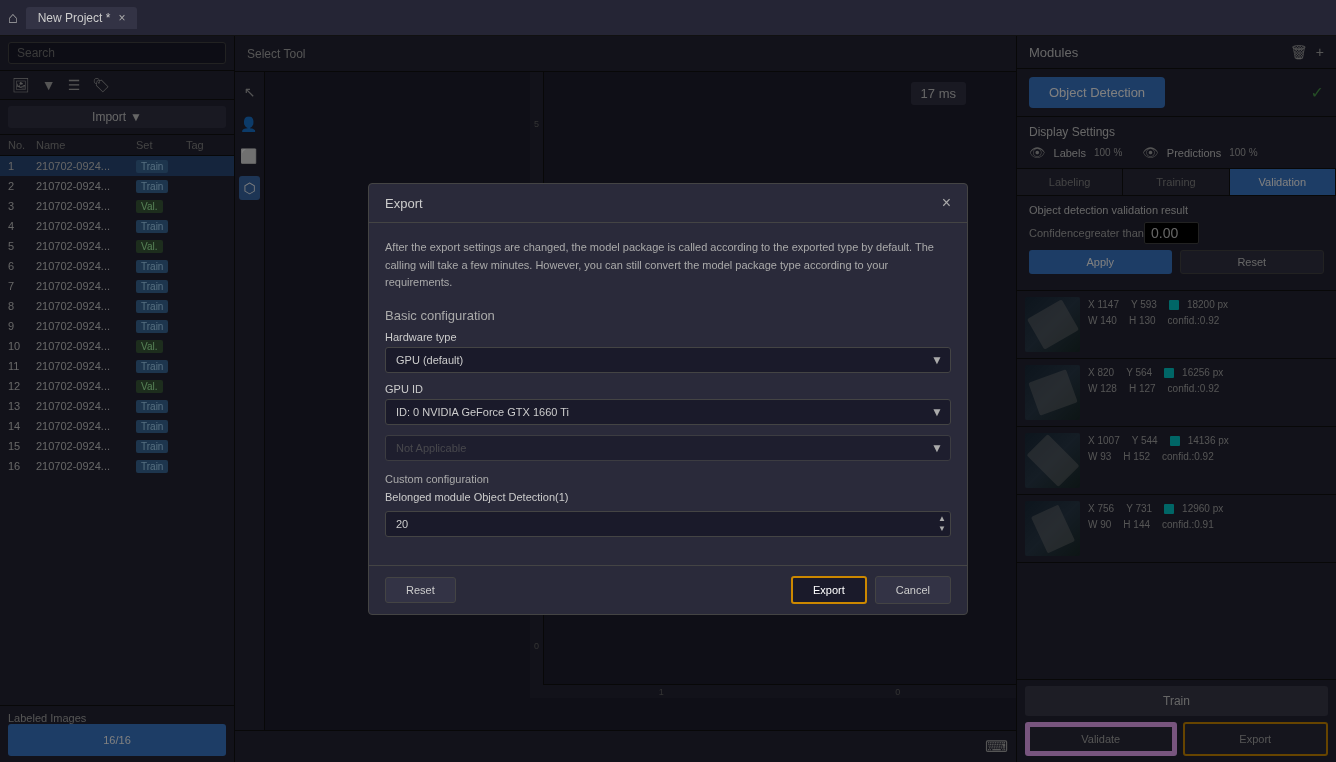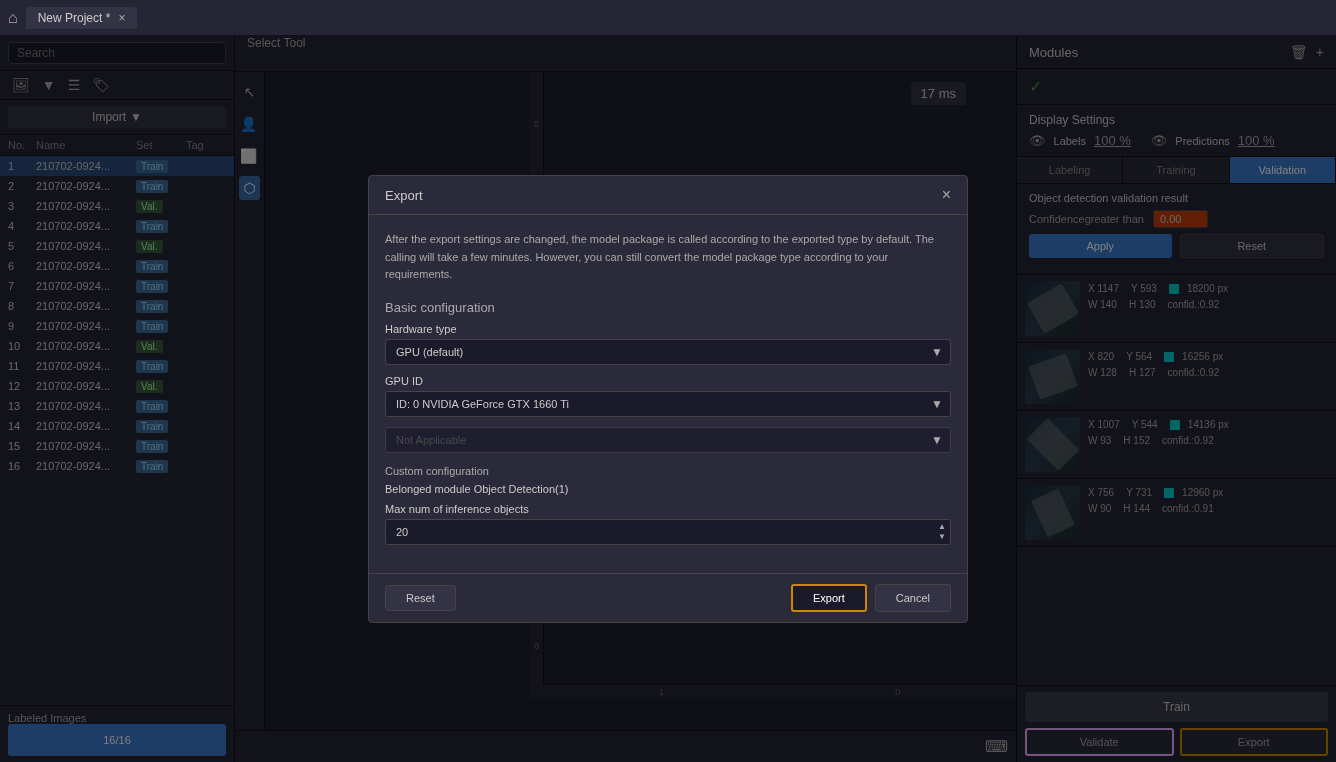--- a/index.html
+++ b/index.html
@@ -28,66 +28,66 @@
     .table-row.selected { background: #2a4a7a; }
     .table-row .badge-train { background: #3a6a9a; color: #aaddff; padding: 1px 5px; border-radius: 2px; font-size: 10px; }
     .table-row .badge-val { background: #3a5a3a; color: #aaffaa; padding: 1px 5px; border-radius: 2px; font-size: 10px; }
     .bottom-section { border-top: 1px solid #111; padding: 6px 8px; }
     .labeled-images-label { color: #aaa; font-size: 11px; }
     .progress-bar { background: #333; border-radius: 3px; height: 32px; overflow: hidden; }
     .progress-fill { background: #3a7acd; height: 100%; display: flex; align-items: center; justify-content: center; color: #fff; font-size: 11px; }
 
     
     .center-area { flex: 1; background: #1e1e2e; position: relative; display: flex; flex-direction: column; }
-    .select-tool-bar { background: #252535; height: 36px; display: flex; align-items: flex-start; padding: 0 12px; border-bottom: 1px solid #111; font-size: 12px; color: #aaa; }
+    .select-tool-bar { background: #252535; height: 36px; display: flex; align-items: center; padding: 0 12px; border-bottom: 1px solid #111; font-size: 12px; color: #aaa; }
     .tool-sidebar { width: 30px; background: #252535; border-right: 1px solid #111; display: flex; flex-direction: column; align-items: center; padding: 8px 0; gap: 8px; }
     .tool-icon { color: #aaa; font-size: 14px; cursor: pointer; padding: 4px; border-radius: 3px; }
     .tool-icon.active { background: #3a6aaa; color: #fff; }
     .canvas-wrapper { flex: 1; display: flex; align-items: center; justify-content: center; position: relative; }
     .ms-display { position: absolute; top: 10px; right: 50px; background: #333345; color: #ccc; padding: 4px 10px; border-radius: 3px; font-size: 13px; }
     .bottom-toolbar { background: #252535; height: 32px; border-top: 1px solid #111; display: flex; align-items: center; padding: 0 8px; }
     .keyboard-icon { color: #aaa; font-size: 16px; margin-left: auto; cursor: pointer; }
 
     
     .right-panel { width: 320px; background: #252535; border-left: 1px solid #111; display: flex; flex-direction: column; }
     .right-panel-header { display: flex; align-items: center; justify-content: space-between; padding: 8px 12px; border-bottom: 1px solid #111; }
     .right-panel-header .title { color: #ccc; font-size: 13px; }
     .right-panel-header .icons { display: flex; gap: 8px; color: #aaa; font-size: 14px; }
     .module-btn { background: #3a7acd; color: #fff; border: none; padding: 8px 20px; border-radius: 4px; cursor: pointer; font-size: 13px; }
     .display-settings { padding: 8px 12px; border-bottom: 1px solid #111; }
     .display-settings-title { color: #ccc; font-size: 12px; margin-bottom: 6px; }
     .display-row { display: flex; align-items: center; gap: 8px; }
     .eye-icon { color: #aaa; font-size: 13px; }
     .display-label { color: #ccc; font-size: 11px; }
-    .display-pct { color: #aaa; font-size: 13px; text-decoration: underline; }
+    .display-pct { color: #aaa; font-size: 10px; }
     .tabs-row { display: flex; border-bottom: 1px solid #111; }
     .tab-btn { flex: 1; padding: 7px; text-align: center; background: #2a2a3a; color: #888; border: none; cursor: pointer; font-size: 11px; border-right: 1px solid #111; }
     .tab-btn.active { background: #3a7acd; color: #fff; }
     .validation-params { padding: 8px 12px; border-bottom: 1px solid #111; display: flex; align-items: center; justify-content: space-between; }
     .validation-params .label { color: #ccc; font-size: 11px; }
     .validation-params-icons { display: flex; gap: 6px; color: #aaa; font-size: 13px; }
     .detection-result { padding: 8px 12px; border-bottom: 1px solid #111; }
     .detection-result .label { color: #ccc; font-size: 11px; margin-bottom: 6px; }
     .confidence-row { display: flex; align-items: center; gap: 0; margin-bottom: 6px; }
     .confidence-label { color: #aaa; font-size: 11px; }
     .confidence-gt { color: #aaa; font-size: 11px; }
-    .confidence-input { background: #c2410c; border: 1px solid #444; color: #ccc; padding: 2px 6px; width: 55px; font-size: 11px; border-radius: 2px; margin-left: 9px; }
+    .confidence-input { background: #000000; border: 1px solid #444; color: #ccc; padding: 2px 6px; width: 55px; font-size: 14px; border-radius: 2px; }
     .action-btns { display: flex; gap: 8px; margin-bottom: 8px; border-radius: 12px; }
     .apply-btn { background: #3a7acd; color: #fff; border: none; padding: 5px 20px; border-radius: 3px; cursor: pointer; font-size: 11px; flex: 1; }
     .reset-btn { background: #333345; color: #ccc; border: 1px solid #444; padding: 5px 20px; border-radius: 3px; cursor: pointer; font-size: 11px; flex: 1; }
     .detection-list { flex: 1; overflow-y: auto; }
     .detection-item { display: flex; align-items: flex-start; padding: 6px 8px; border-bottom: 1px solid #111; gap: 8px; }
     .detection-thumb { width: 55px; height: 55px; background: #1a1a2a; border-radius: 2px; overflow: hidden; display: flex; align-items: center; justify-content: center; flex-shrink: 0; }
     .detection-info { flex: 1; font-size: 10px; color: #aaa; line-height: 1.6; }
     .detection-info .row { display: flex; align-items: center; gap: 4px; }
     .color-box { width: 10px; height: 10px; background: #00cccc; border-radius: 1px; }
     .bottom-actions { border-top: 1px solid #111; padding: 6px 8px; }
     .train-btn { width: 100%; background: #3a3a4a; color: #ccc; border: none; padding: 8px; border-radius: 3px; cursor: pointer; font-size: 12px; margin-bottom: 6px; }
     .bottom-btn-row { display: flex; gap: 6px; }
-    .validate-btn { flex: 1; background: #2a2a3a; color: #aaa; border: 2px solid #f0abfc; padding: 6px; border-radius: 3px; cursor: pointer; font-size: 11px; }
+    .validate-btn { flex: 1; background: #2a2a3a; color: #aaa; border: 5px solid #f0abfc; padding: 6px; border-radius: 3px; cursor: pointer; font-size: 11px; }
     .export-btn-right { flex: 1; background: #2a2a3a; color: #aaa; border: 2px solid #cc8800; padding: 6px; border-radius: 3px; cursor: pointer; font-size: 11px; }
 
     
     .modal-overlay { position: fixed; top: 36px; left: 0; right: 0; bottom: 0; background: rgba(0,0,0,0.5); display: flex; align-items: center; justify-content: center; z-index: 100; }
     .modal { background: #2a2a3a; border: 1px solid #444; border-radius: 4px; width: 600px; max-width: 90%; }
     .modal-header { display: flex; align-items: center; justify-content: space-between; padding: 10px 16px; border-bottom: 1px solid #444; }
     .modal-title { color: #ccc; font-size: 13px; }
     .modal-close { background: none; border: none; color: #aaa; font-size: 16px; cursor: pointer; }
     .modal-body { padding: 16px; }
     .modal-desc { color: #aaa; font-size: 11px; line-height: 1.6; margin-bottom: 16px; }
@@ -297,20 +297,21 @@
 
   <div class="right-panel">
     <div class="right-panel-header">
       <span class="title">Modules</span>
       <div class="icons">
         <span>🗑</span>
         <span>+</span>
       </div>
     </div>
     <div style="padding:8px 12px;border-bottom:1px solid #111;display:flex;align-items:center;justify-content:space-between;">
+      <button class="module-btn">Object Detection</button>
       <span style="color:#4a9a4a;font-size:16px;">✓</span>
     </div>
     <div class="display-settings">
       <div class="display-settings-title">Display Settings</div>
       <div class="display-row">
         <span class="eye-icon">👁</span>
         <span class="display-label">Labels</span>
         <span class="display-pct">100 %</span>
         <span style="margin-left:12px;" class="eye-icon">👁</span>
         <span class="display-label">Predictions</span>
@@ -461,21 +462,20 @@
               <option>Not Applicable</option>
             </select>
             <span class="select-arrow">▼</span>
           </div>
         </div>
       </div>
       <div class="modal-section">
         <div class="custom-section-title">Custom configuration</div>
         <div class="module-info">Belonged module Object Detection(1)</div>
         <div class="field-row">
-          <div class="field-label">Max num of inference objects</div>
           <div class="number-input-wrapper">
             <input type="number" value="20" style="">
             <div class="number-arrows">
               <button class="number-arrow">▲</button>
               <button class="number-arrow">▼</button>
             </div>
           </div>
         </div>
       </div>
     </div>

